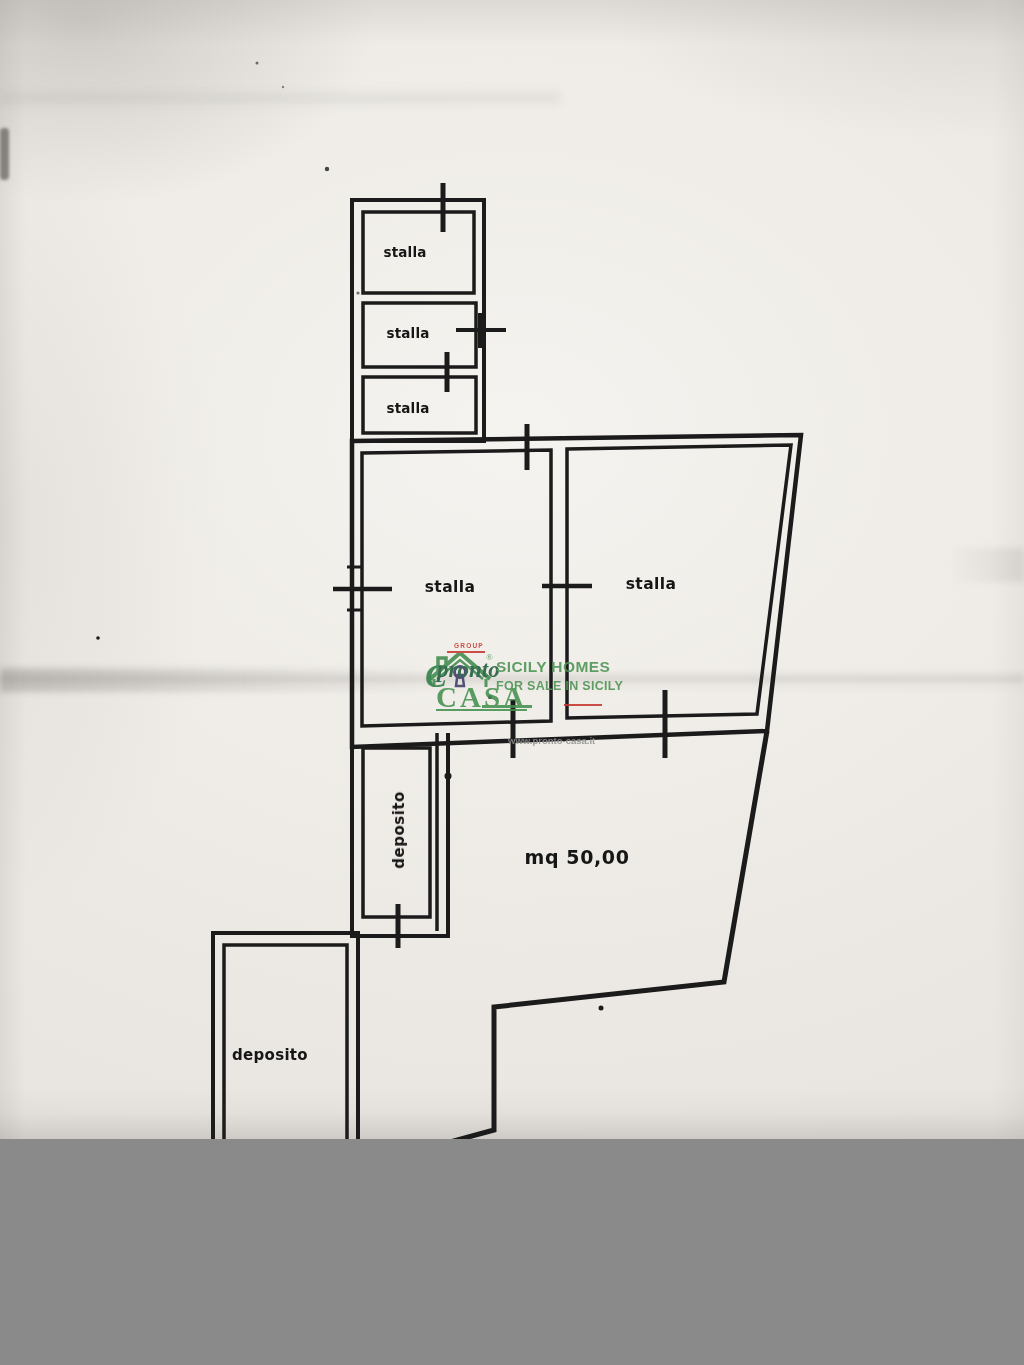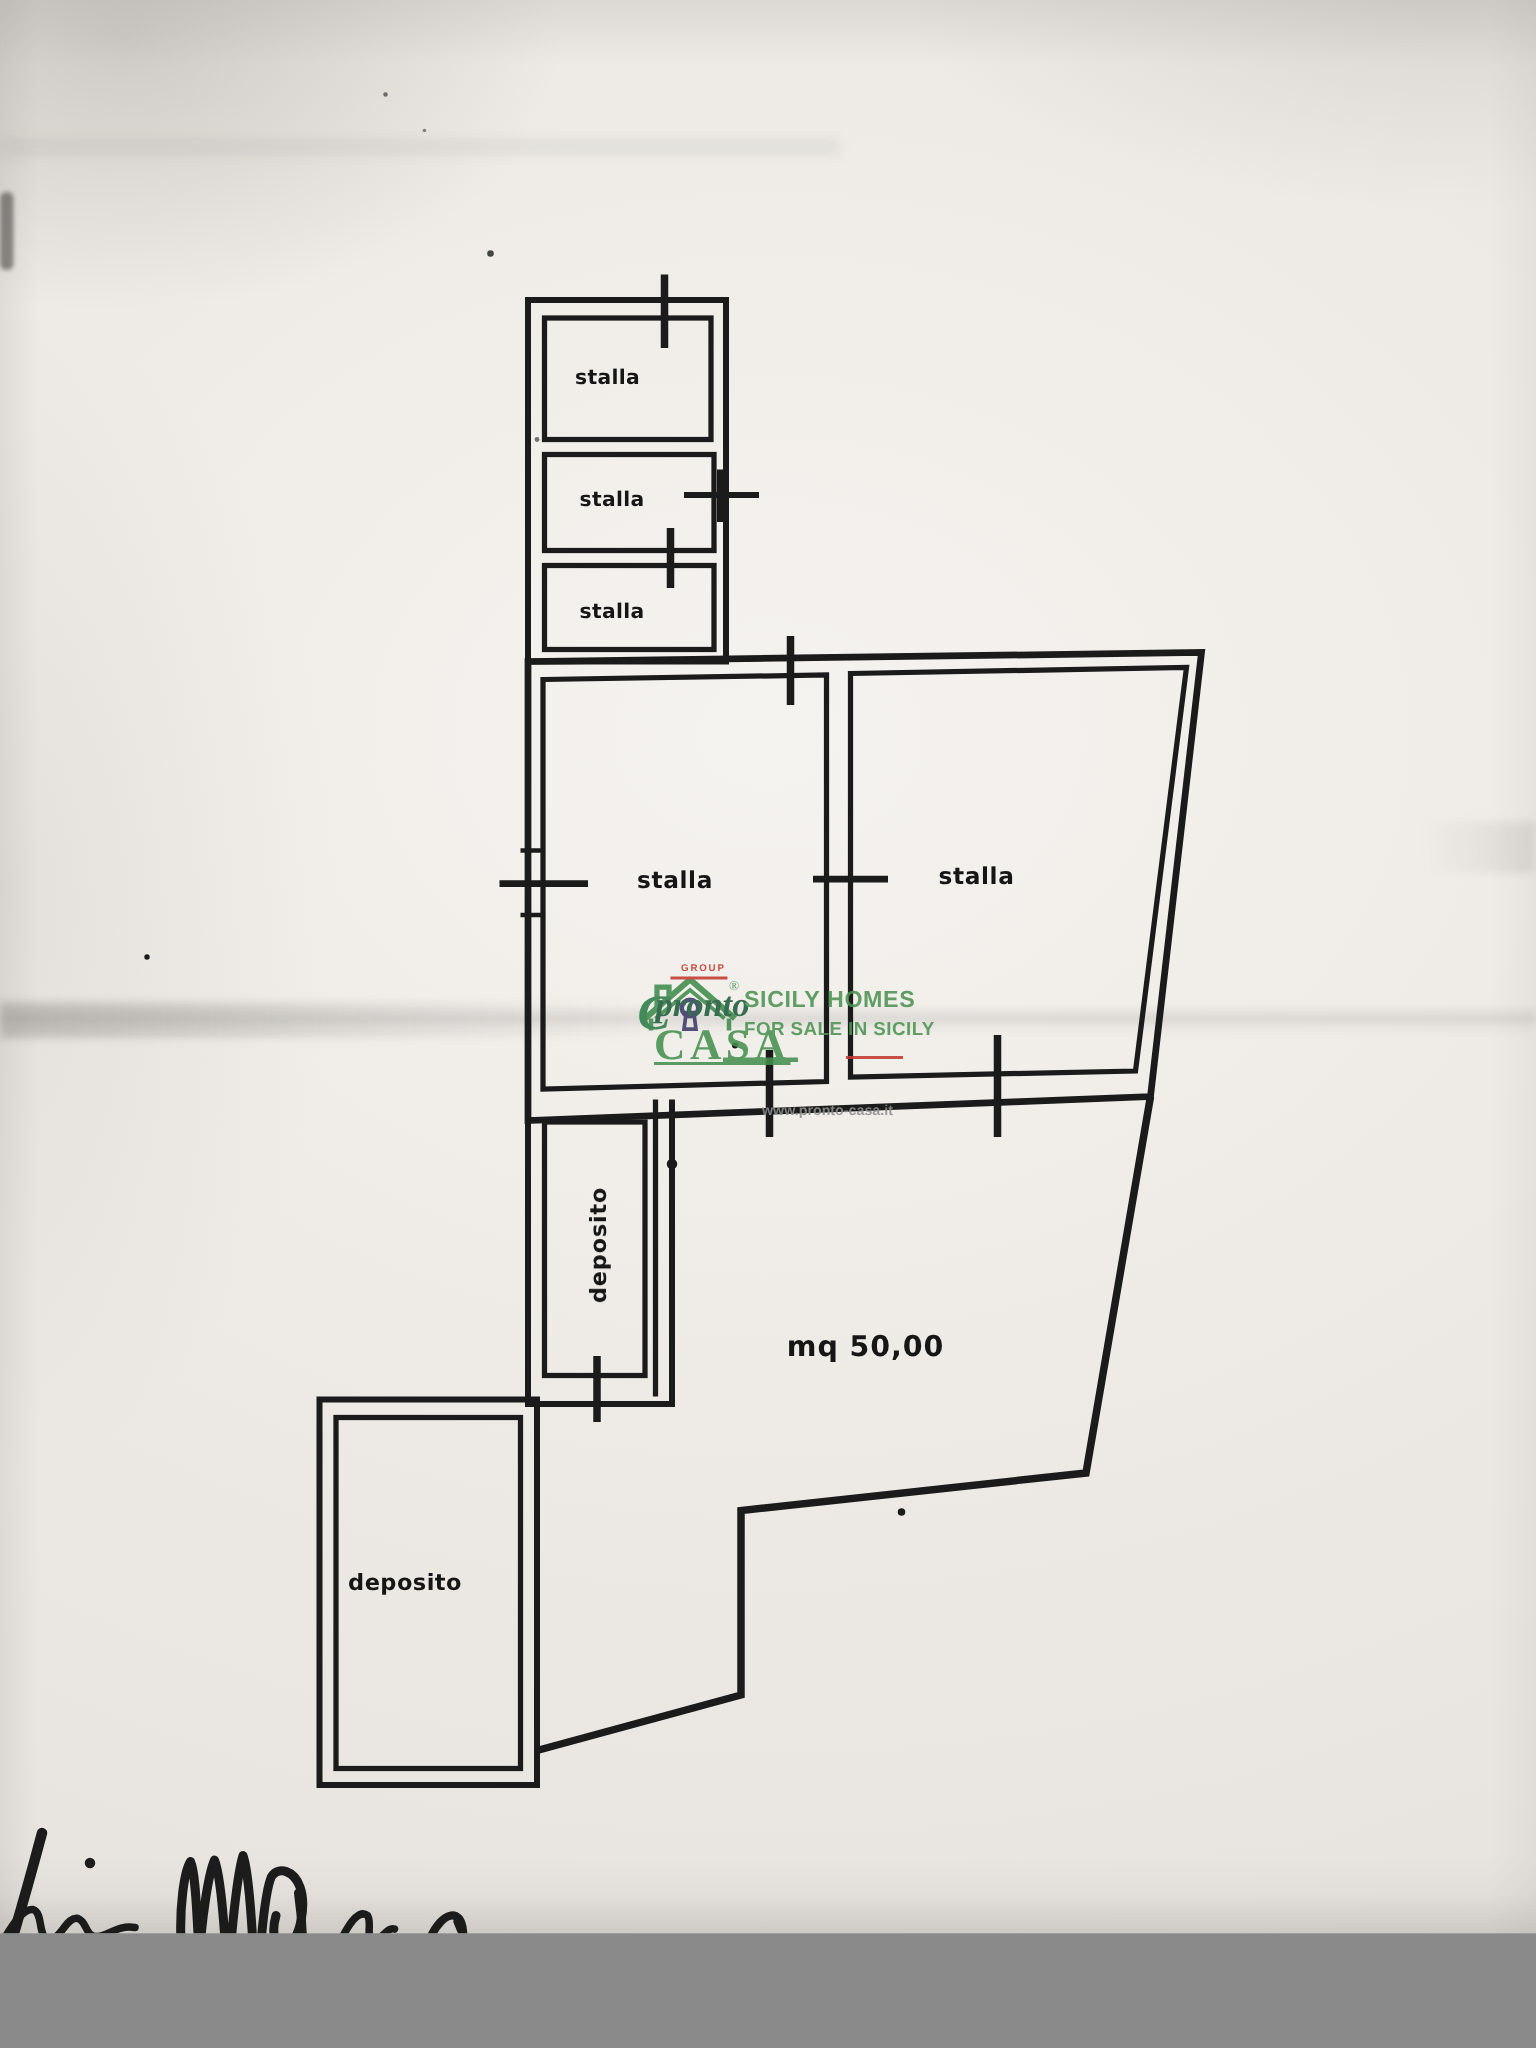--- a/index.html
+++ b/index.html
@@ -1,17 +1,17 @@
 <!DOCTYPE html>
 <html><head>
 <meta charset="utf-8">
 <style>
   html,body{margin:0;padding:0;background:#8a8a8a;}
   .page{
-    position:relative;width:1024px;height:1289px;overflow:hidden;
+    position:relative;width:1024px;height:1139px;overflow:hidden;
     background:
       radial-gradient(420px 260px at 8% 2%, rgba(120,117,112,.26), rgba(120,117,112,0) 70%),
       radial-gradient(520px 200px at 94% 0%, rgba(140,137,132,.18), rgba(140,137,132,0) 70%),
       radial-gradient(300px 520px at 0% 46%, rgba(150,147,142,.13), rgba(150,147,142,0) 75%),
       linear-gradient(180deg, rgba(128,125,120,.16) 0, rgba(128,125,120,0) 44px),
       linear-gradient(90deg, rgba(128,125,120,.13) 0, rgba(128,125,120,0) 26px),
       linear-gradient(270deg, rgba(138,135,130,.09) 0, rgba(138,135,130,0) 32px),
       linear-gradient(0deg, rgba(130,127,122,.12) 0, rgba(130,127,122,0) 54px),
       radial-gradient(1200px 900px at 50% 38%, #f5f3ef 0%, #ece9e4 60%, #e7e4df 100%);
     font-family:"DejaVu Sans",sans-serif;
@@ -129,21 +129,21 @@
       <circle cx="267" cy="1348" r="2.5" fill="#0d0d0d" stroke="none"></circle>
     </g>
   </svg>
 
   <div class="room-label lbl-small" style="left:405px;top:252px;">stalla</div>
   <div class="room-label lbl-small" style="left:408px;top:333px;">stalla</div>
   <div class="room-label lbl-small" style="left:408px;top:408px;">stalla</div>
   <div class="room-label lbl-big" style="left:450px;top:587px;">stalla</div>
   <div class="room-label lbl-big" style="left:651px;top:584px;">stalla</div>
   <div class="room-label lbl-vert" style="left:399px;top:830px;">deposito</div>
-  <div class="room-label lbl-area" style="left:577px;top:857px;margin-top:41px;">mq 50,00</div>
+  <div class="room-label lbl-area" style="left:577px;top:857px;">mq 50,00</div>
   <div class="room-label lbl-dep" style="left:270px;top:1055px;">deposito</div>
 
   <div class="logo">
     <svg style="left:2px;top:5px;" width="68" height="58" viewBox="0 0 68 58">
       <path d="M4,33 L34,7 L64,33" fill="none" stroke="#3f8c4c" stroke-width="4" stroke-linejoin="round"></path>
       <path d="M12,26 L12,12 L20,12 L20,19" fill="none" stroke="#3f8c4c" stroke-width="3.5"></path>
       <path d="M11,33 L34,14 L57,33" fill="none" stroke="#3f8c4c" stroke-width="2.5"></path>
       <circle cx="34" cy="26" r="5.5" fill="none" stroke="#3c3c6a" stroke-width="3"></circle>
       <path d="M30,40 L31.5,29 L36.5,29 L38,40 Z" fill="none" stroke="#3c3c6a" stroke-width="2.5"></path>
       <path d="M8,33 L8,41 M60,33 L60,41" stroke="#3f8c4c" stroke-width="3"></path>

